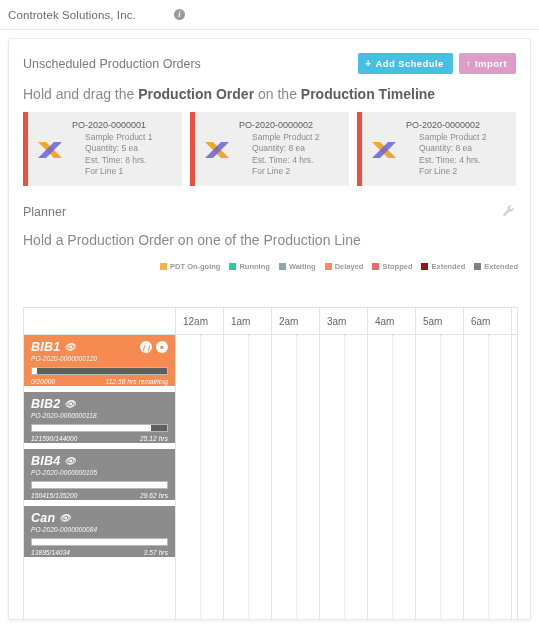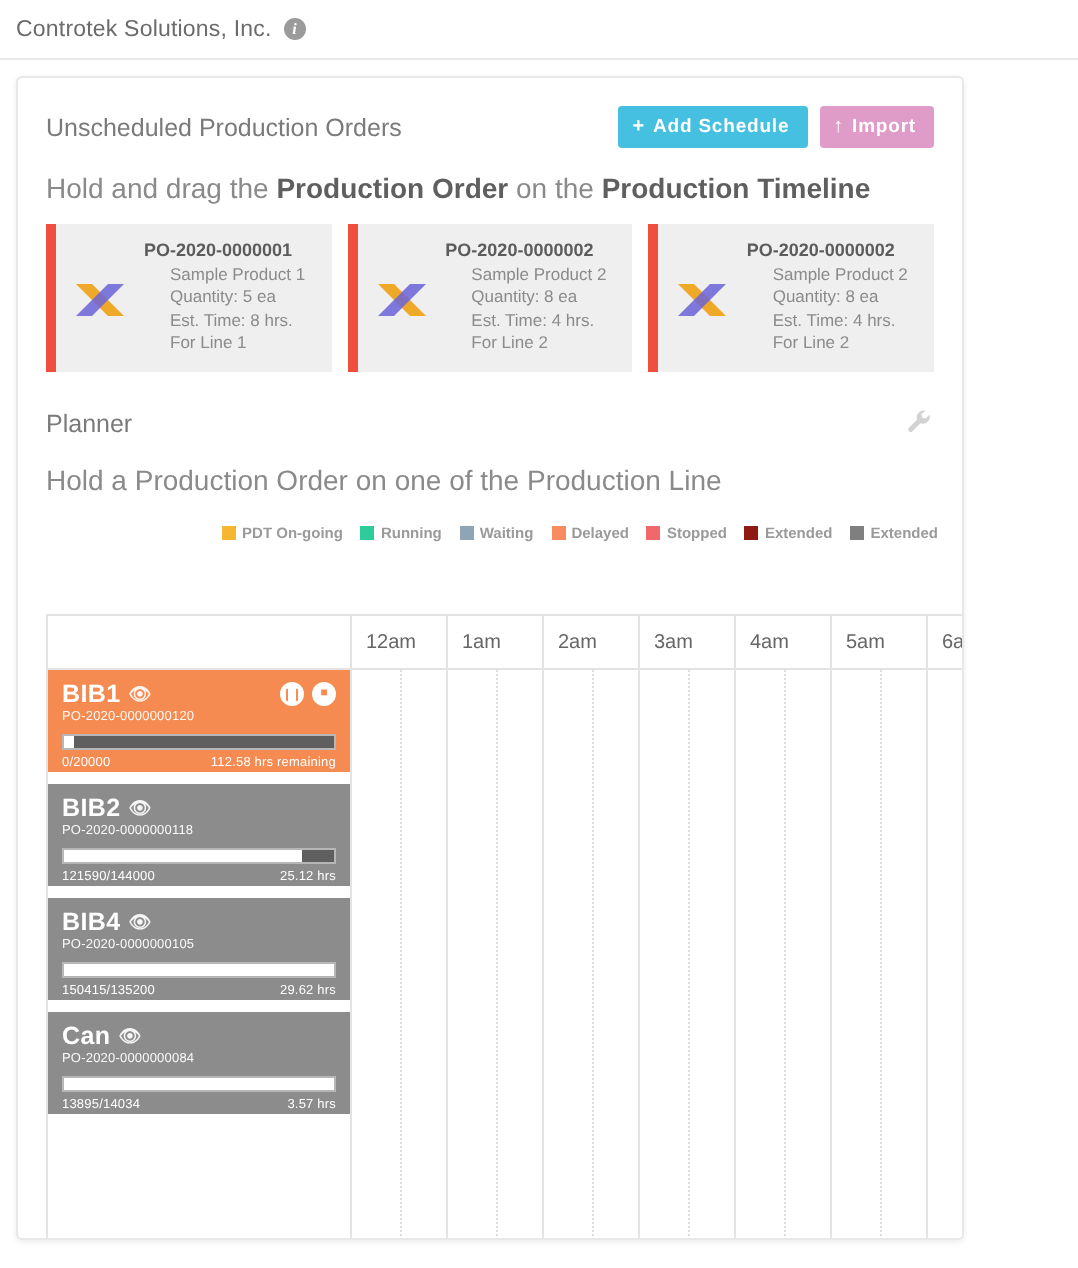--- a/index.html
+++ b/index.html
@@ -18,20 +18,21 @@
   }
 
   
   .topbar {
     height: 30px;
     display: flex;
     align-items: center;
     padding: 0 0 0 8px;
     background: #ffffff;
     border-bottom: 1px solid #e9e9e9;
+    gap: 32px;
   }
   .topbar-title {
     font-size: 11.5px;
     color: #6b6b6b;
     letter-spacing: .1px;
   }
   .info-icon {
     display: inline-flex;
     align-items: center;
     justify-content: center;
@@ -44,21 +45,21 @@
     font-style: italic;
     margin-left: 6px;
     line-height: 11px;
     font-family: "Liberation Serif", serif;
   }
 
   
   .outer-card {
     position: absolute;
     left: 8px; top: 38px;
-    width: 474px; height: 582px;
+    width: 523px; height: 582px;
     background: #ffffff;
     border: 1px solid #e8e8e8;
     border-radius: 3px;
     box-shadow: 0 1px 3px rgba(0,0,0,.08);
     overflow: hidden;
   }
 
   
   .sec-head {
     display: flex;
@@ -117,21 +118,21 @@
   .po-logo {
     width: 44px; flex: 0 0 44px;
     height: 100%;
     display: flex; align-items: center; justify-content: center;
   }
   .po-text {
     flex: 1;
     padding-right: 4px;
     line-height: 11.5px;
   }
-  .po-id { font-size: 9px; color: #5c5c5c; font-weight: bold; }
+  .po-id { font-size: 9px; color: #5c5c5c; font-weight: normal; }
   .po-line { font-size: 8.5px; color: #8b8b8b; margin-left: 13px; }
 
   
   .planner-head {
     display: flex;
     align-items: center;
     justify-content: space-between;
     padding: 18px 14px 0 14px;
     gap: 16px;
   }
@@ -187,20 +188,21 @@
   .lines-list { padding: 0; }
 
   .line-card {
     position: relative;
     margin: 0 0 6px 0;
     height: 51px;
     background: #8c8c8c;
     color: #ffffff;
     padding: 5px 7px 5px 7px;
     cursor: pointer;
+    font-style: italic;
   }
   .line-card.active { background: #f68b52; }
   .line-card.first { margin-top: 0; }
   .line-top {
     display: flex;
     align-items: center;
     justify-content: space-between;
   }
   .line-name {
     font-size: 12.5px;

